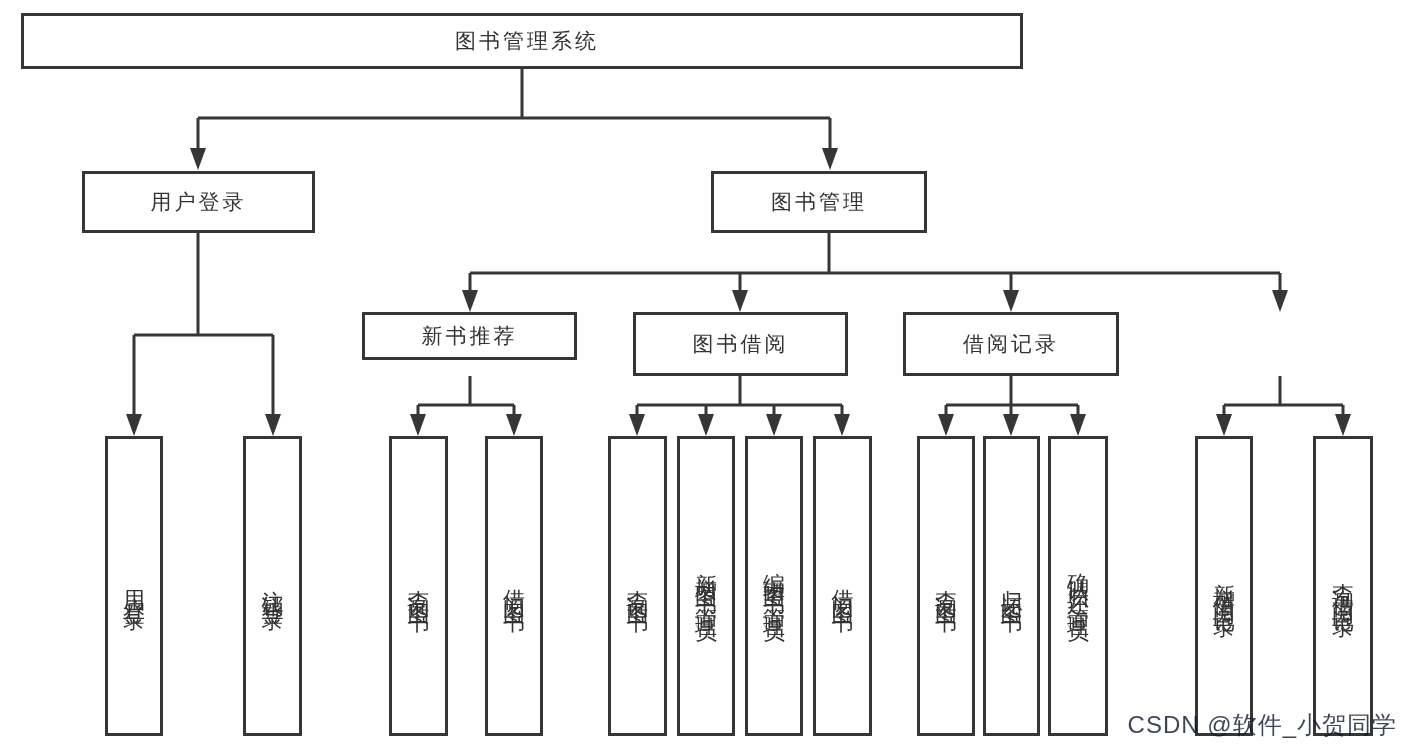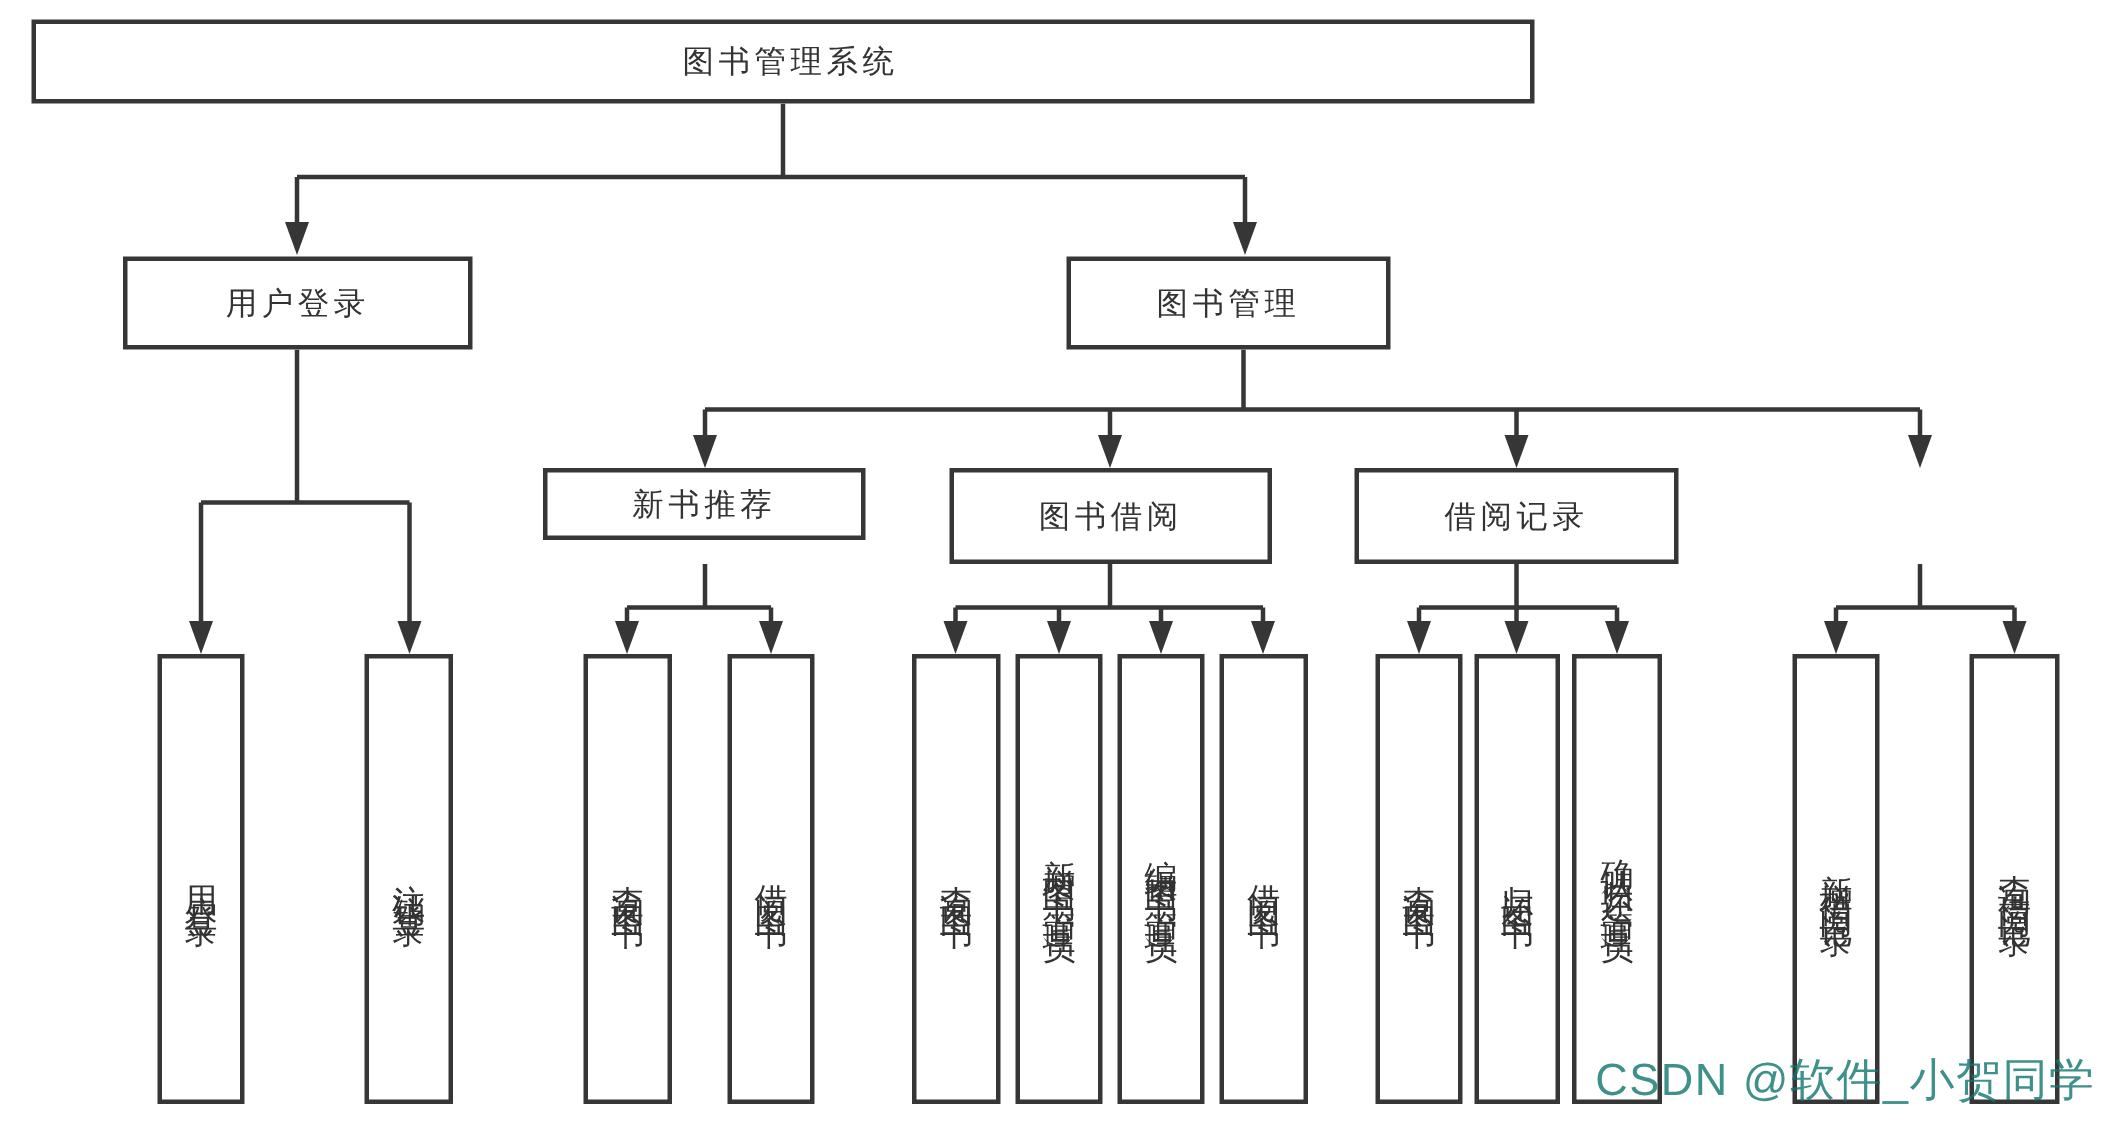--- a/index.html
+++ b/index.html
@@ -52,23 +52,23 @@
   .l-3a { left: 917px;  width: 58px; }
   .l-3b { left: 983px;  width: 57px; }
   .l-3c { left: 1048px; width: 60px; }
   .l-4a { left: 1195px; width: 58px; }
   .l-4b { left: 1313px; width: 60px; }
   #watermark {
     position: absolute;
     right: 8px;
     bottom: 6px;
     z-index: 3;
-    font-size: 30px;
+    font-size: 24px;
     letter-spacing: 1px;
-    color: #0f766e;
+    color: #0f172a;
     opacity: 0.8;
     white-space: nowrap;
     margin-top: 23px;
   }
 </style>
 </head>
 <body>
 
 <div id="canvas">
 

